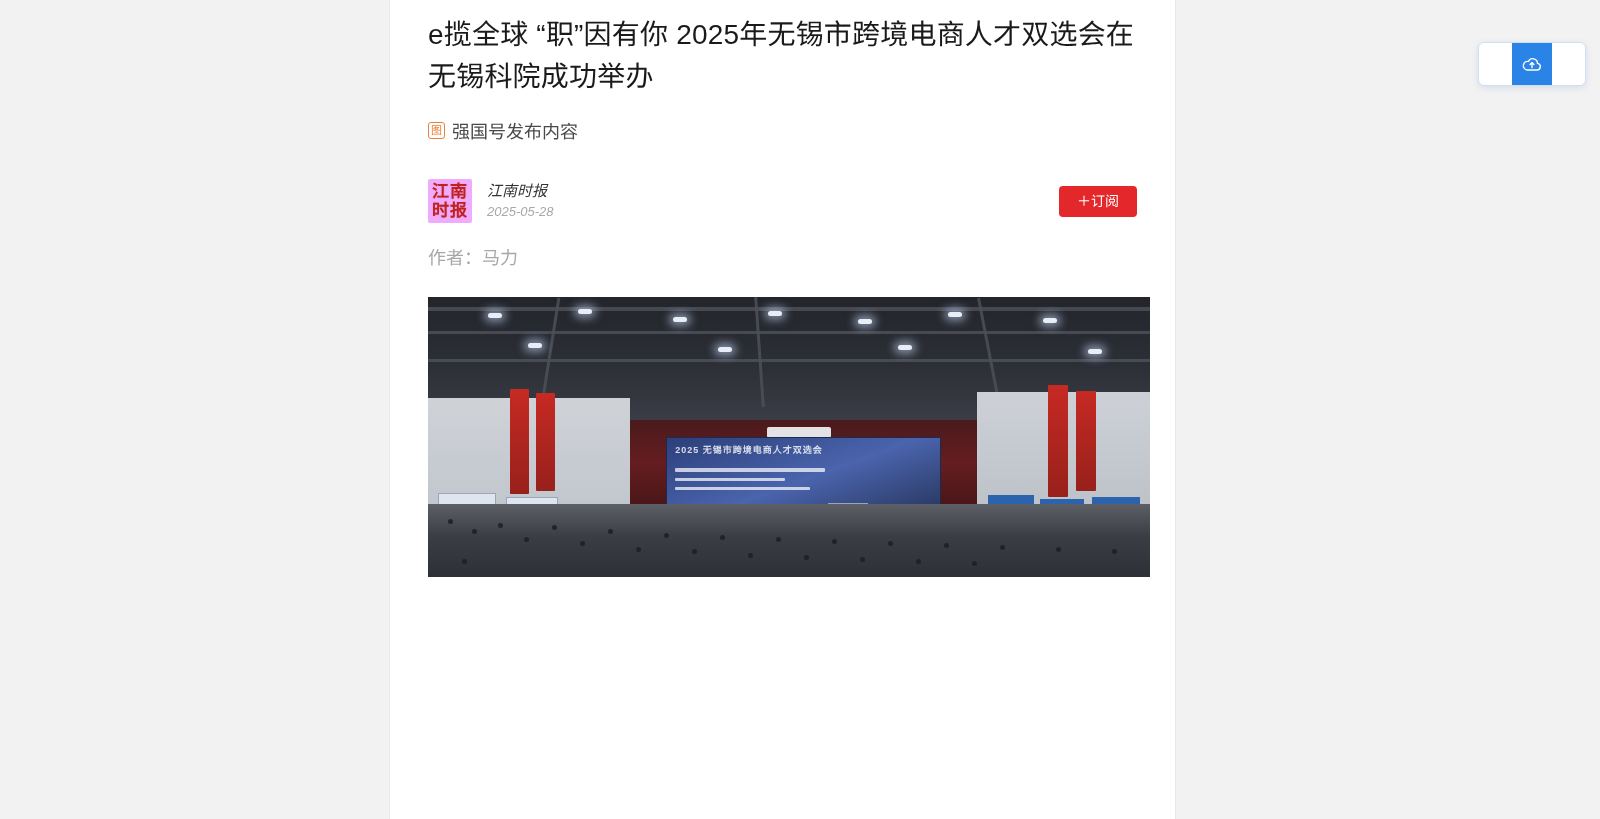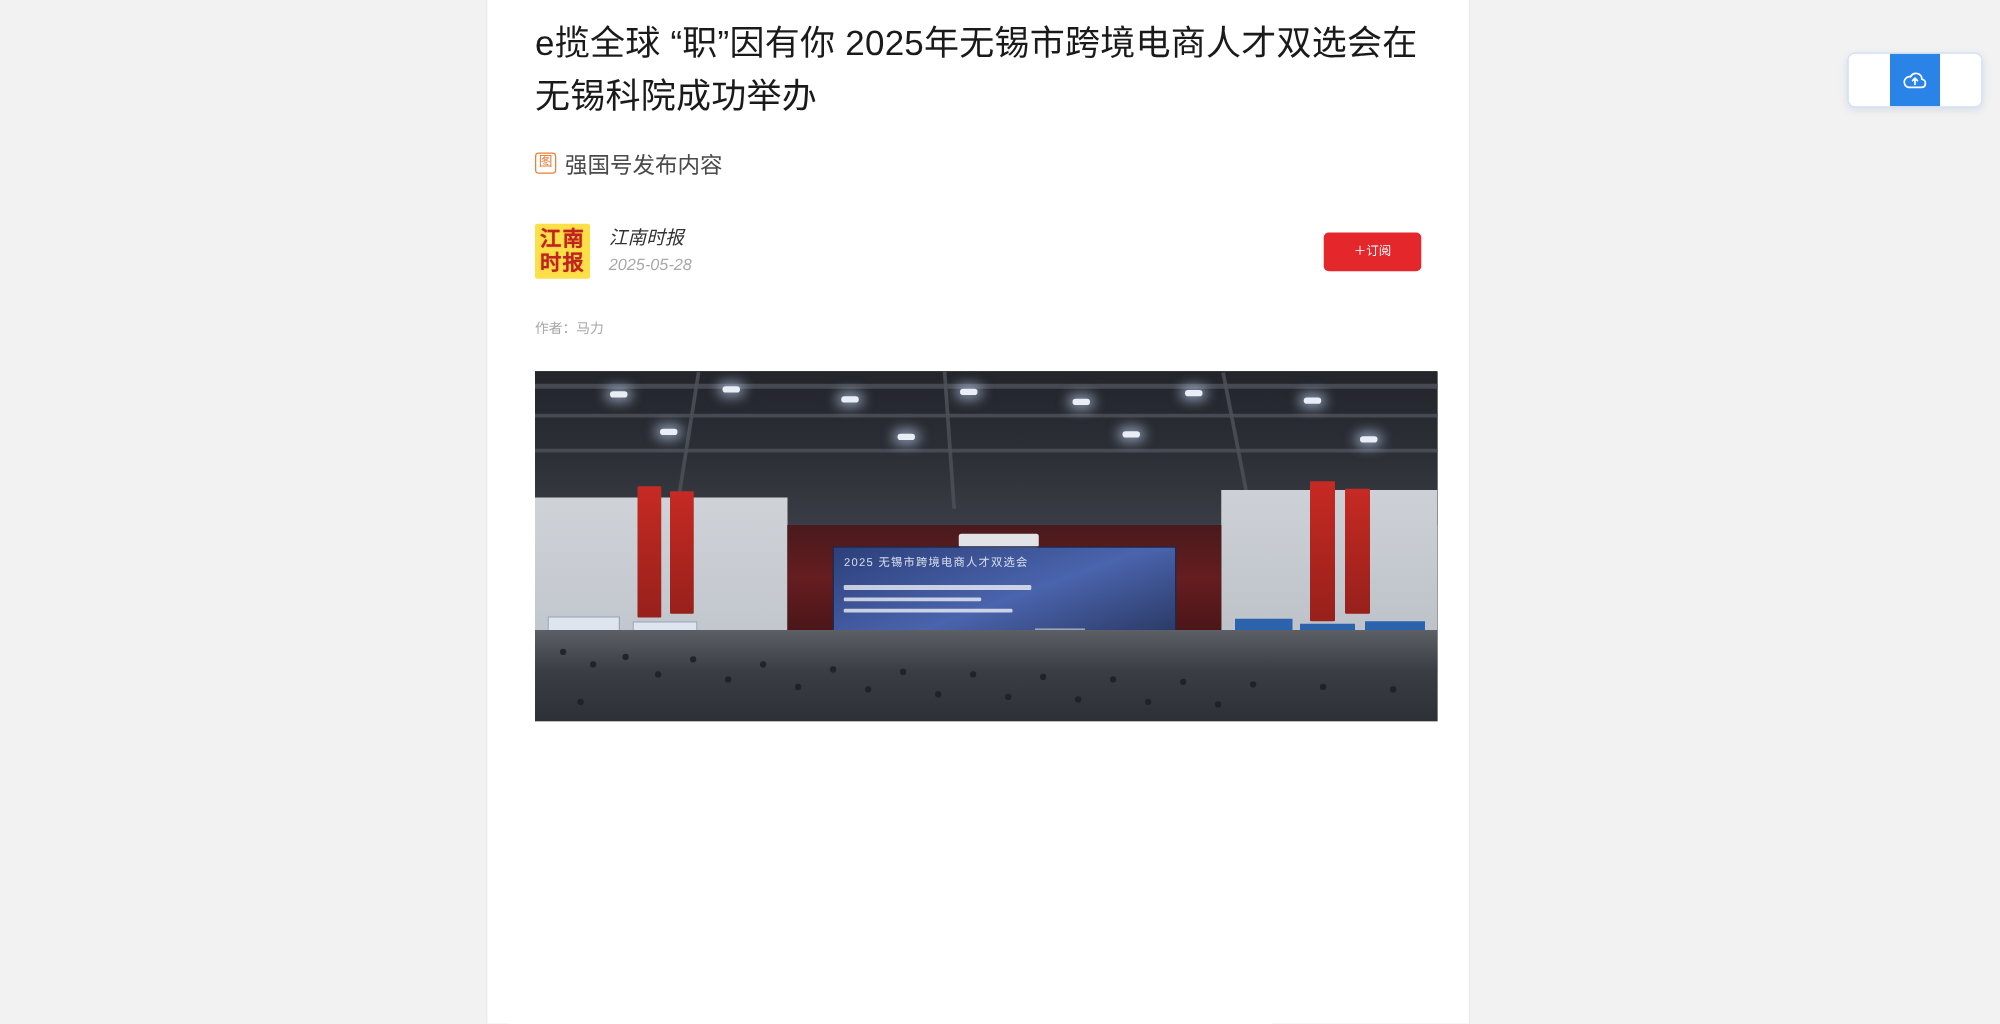--- a/index.html
+++ b/index.html
@@ -69,21 +69,21 @@
   }
   .source-logo {
     width: 44px;
     height: 44px;
     flex: none;
     border-radius: 2px;
     display: flex;
     flex-direction: column;
     align-items: center;
     justify-content: center;
-    background: #fde047;
+    background: #f0abfc;
     color: #c0231f;
     font-family: "Liberation Serif", "DejaVu Serif", serif;
     font-weight: bold;
     line-height: 19px;
     font-size: 17px;
     letter-spacing: 1px;
     text-shadow: 0 0 1px rgba(192,35,31,.4);
   }
   .source-meta {
     margin-left: 15px;
@@ -101,33 +101,33 @@
     font-size: 13px;
     color: #a8a8a8;
     line-height: 20px;
   }
   .subscribe-btn {
     margin-left: auto;
     background: #e4272b;
     color: #ffffff;
     border: none;
     border-radius: 4px;
-    font-size: 10px;
+    font-size: 14px;
     width: 78px;
     height: 31px;
     line-height: 31px;
     text-align: center;
     cursor: pointer;
     font-family: Liberation Serif, serif;
     padding: 0;
   }
 
   .author-row {
-    margin-top: 30px;
-    font-size: 11px;
+    margin-top: 20px;
+    font-size: 18px;
     color: #a8a8a8;
   }
 
   .article-body {
     margin-top: 34px;
     font-size: 17.5px;
     line-height: 37px;
     color: #1f1f1f;
     text-align: justify;
     letter-spacing: .2px;
@@ -189,20 +189,21 @@
     background: rgba(255,255,255,.72);
     border-radius: 1px;
   }
   .ph-screen .scr-big {
     position: absolute;
     color: rgba(255,255,255,.8);
     font-size: 9px;
     left: 8px;
     top: 5px;
     letter-spacing: 1px;
+    font-weight: bold;
   }
   .ph-crowd {
     position: absolute;
     left: 0; bottom: 0; width: 100%; height: 26%;
     background: linear-gradient(180deg,#5c5f66 0%,#3a3d44 45%,#2d3036 100%);
   }
   .ph-booth {
     position: absolute;
     background: #dfe5ee;
     border: 1px solid #9aa6b8;

